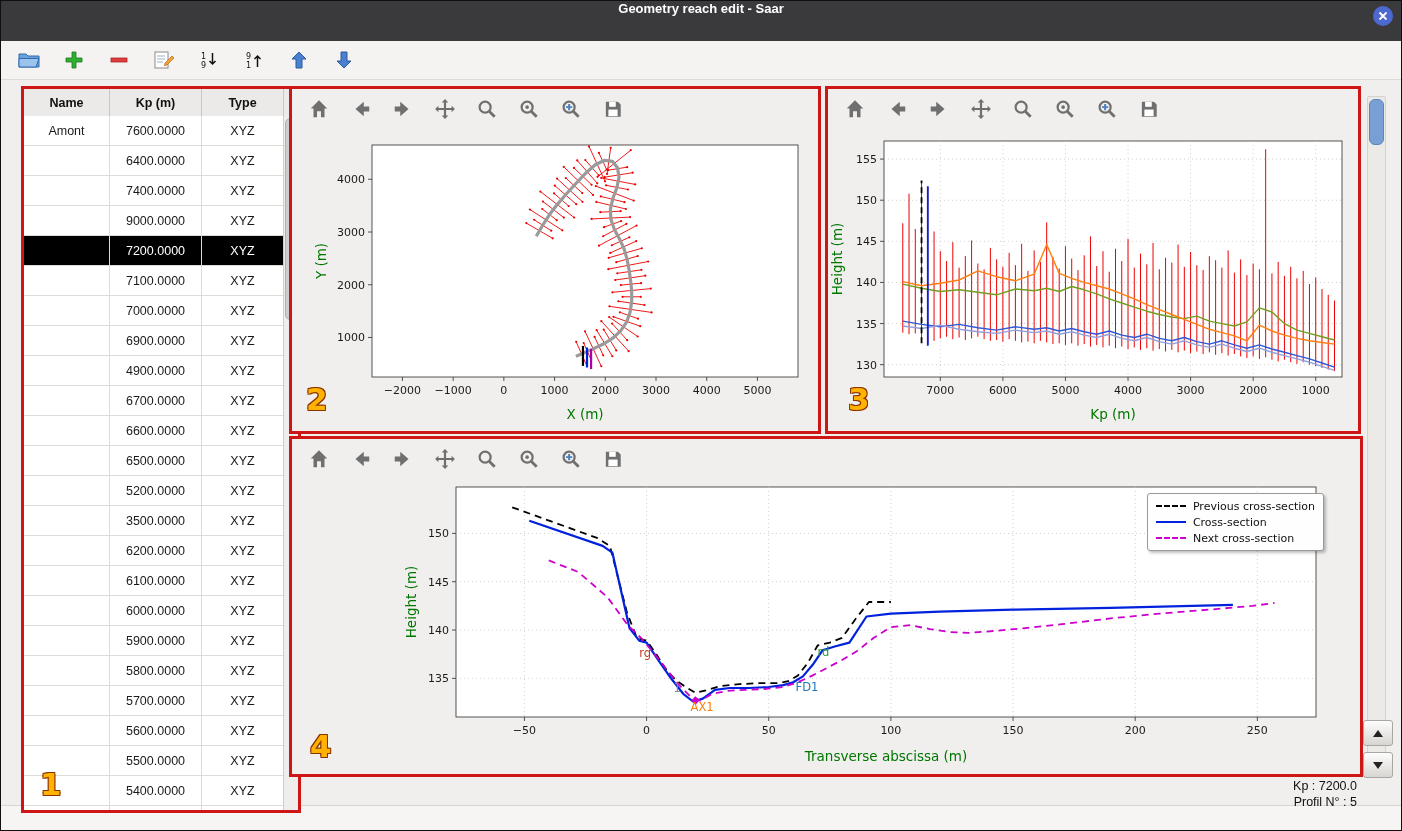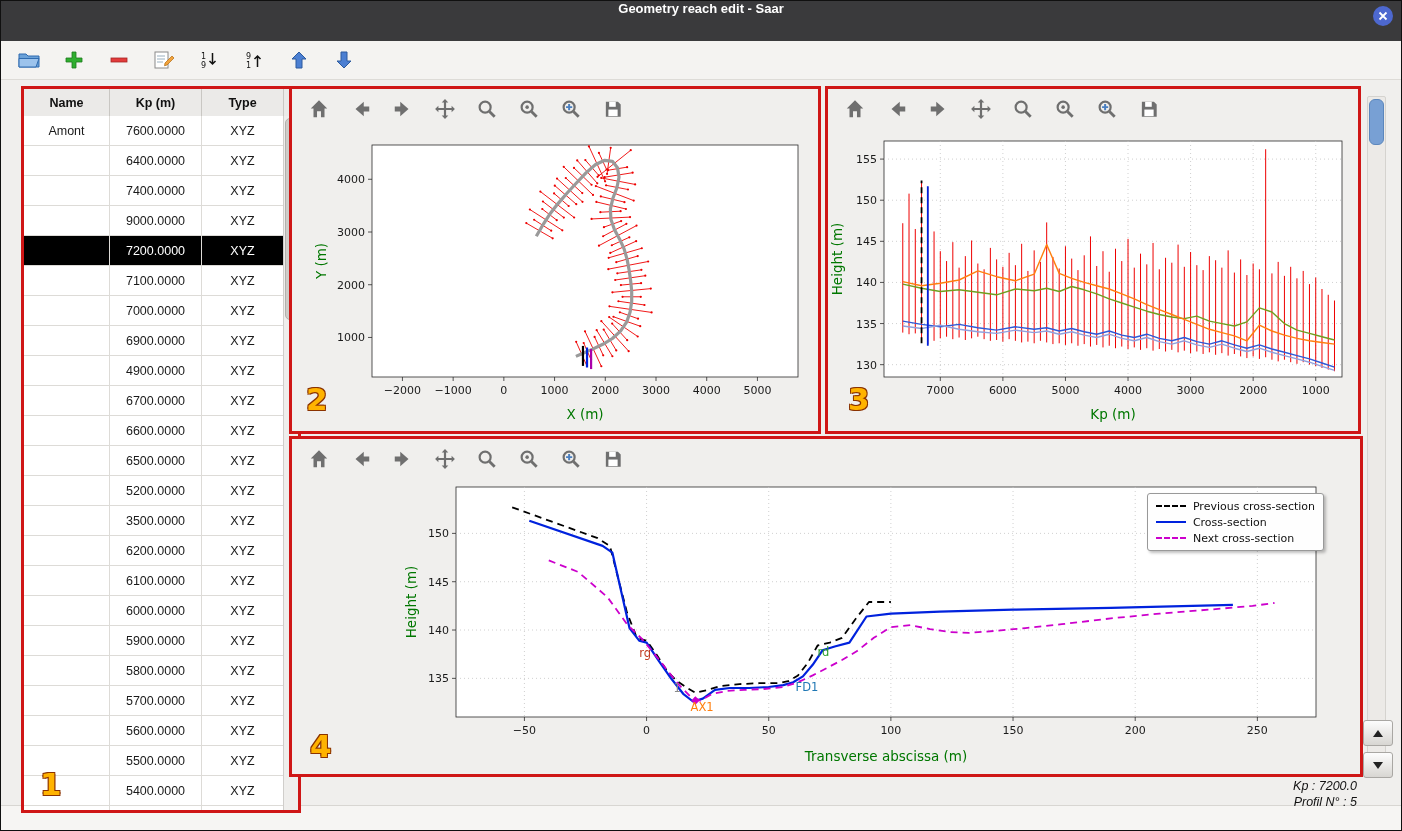--- a/index.html
+++ b/index.html
@@ -43,21 +43,21 @@
   .legsample{width:30px;height:0;border-top-width:2px;}
   .leglabel{font-size:11px;color:#111;font-family:"DejaVu Sans",sans-serif;}
   
   .vscroll{position:absolute;left:1366px;top:16px;width:17px;height:674px;background:#eceae7;border:1px solid #d5d3cf;border-radius:2px;cursor:pointer;}
   .vthumb{position:absolute;left:1px;top:2px;width:13px;height:44px;background:#78a0d4;border:1px solid #5c87bd;border-radius:6px;}
   .navbtns{position:absolute;left:1362px;top:640px;display:flex;flex-direction:column;gap:6px;}
   .navbtn{width:28px;height:24px;background:linear-gradient(#fdfdfd,#d8d6d2);border:1px solid #a9a7a3;border-radius:3px;
           display:flex;align-items:center;justify-content:center;cursor:pointer;}
   .tri-up{width:0;height:0;border-left:5px solid transparent;border-right:5px solid transparent;border-bottom:7px solid #222;}
   .tri-down{width:0;height:0;border-left:5px solid transparent;border-right:5px solid transparent;border-top:7px solid #222;}
-  .kpinfo{position:absolute;left:1150px;top:698px;width:206px;text-align:right;font-size:12.5px;color:#111;line-height:16px;font-style:italic;}
+  .kpinfo{position:absolute;left:1150px;top:698px;width:206px;text-align:right;font-size:12.5px;color:#111;line-height:16px;}
 </style>
 </head>
 <body>
 
 <div class="window">
 
   <div class="titlebar">
     <span class="title">Geometry reach edit - Saar</span>
     <div class="closebtn">
       <svg width="12" height="12" viewBox="0 0 12 12">

